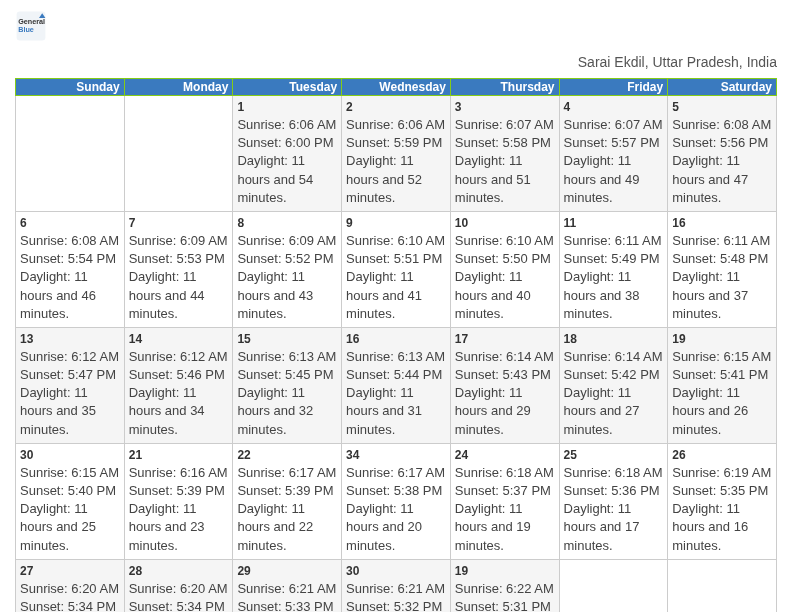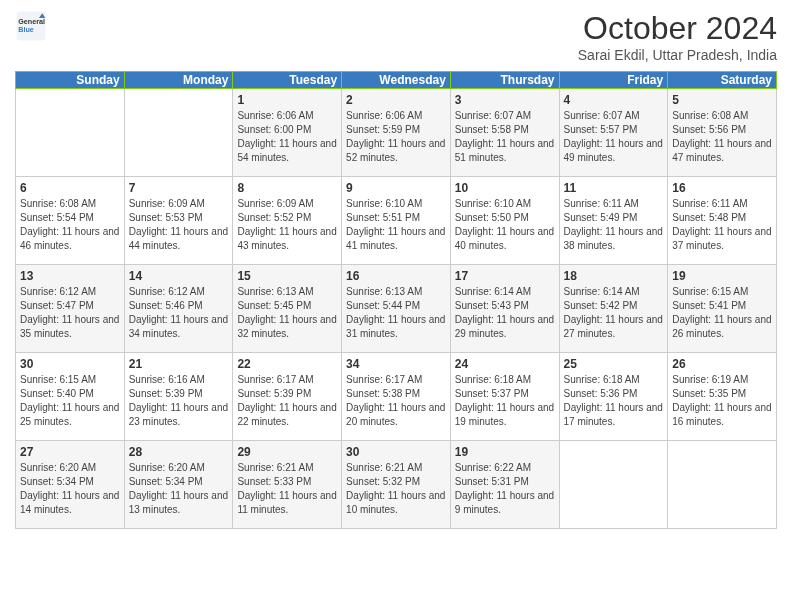--- a/index.html
+++ b/index.html
@@ -35,20 +35,21 @@
       text-align: right;
     }
     .month-title {
       font-size: 32px;
       font-weight: 300;
       color: #333;
     }
     .location {
       font-size: 14px;
       color: #555;
+      margin-top: 44px;
     }
     table {
       width: 100%;
       border-collapse: collapse;
       table-layout: fixed;
     }
     thead tr th {
       background-color: #3a7abf;
       color: #fff;
       font-size: 12px;
@@ -69,21 +70,21 @@
     tbody tr:nth-child(odd) td {
       background-color: #f5f5f5;
     }
     .day-num {
       font-size: 12px;
       font-weight: bold;
       display: block;
       margin-bottom: 2px;
     }
     .day-info {
-      font-size: 10px;
+      font-size: 13px;
       line-height: 1.4;
       color: #444;
     }
     .empty-cell {
       background: #fff !important;
     }
   </style>
 </head>
 <body>
 
@@ -91,21 +92,20 @@
   <div class="header">
     <div class="logo">
       <svg class="logo-icon" viewBox="0 0 40 40">
         <rect x="2" y="2" width="36" height="36" rx="4" fill="#f0f4f8"></rect>
         <text x="4" y="18" font-size="9" font-weight="bold" fill="#333" font-family="Arial">General</text>
         <text x="4" y="28" font-size="9" font-weight="bold" fill="#3a7abf" font-family="Arial">Blue</text>
         <polygon points="30,10 38,10 34,4" fill="#3a7abf"></polygon>
       </svg>
     </div>
     <div class="title-block">
-      <div class="month-title">October 2024</div>
       <div class="location">Sarai Ekdil, Uttar Pradesh, India</div>
     </div>
   </div>
 
   <table>
     <thead>
       <tr>
 
       <th>Sunday</th>
           <th>Monday</th>

